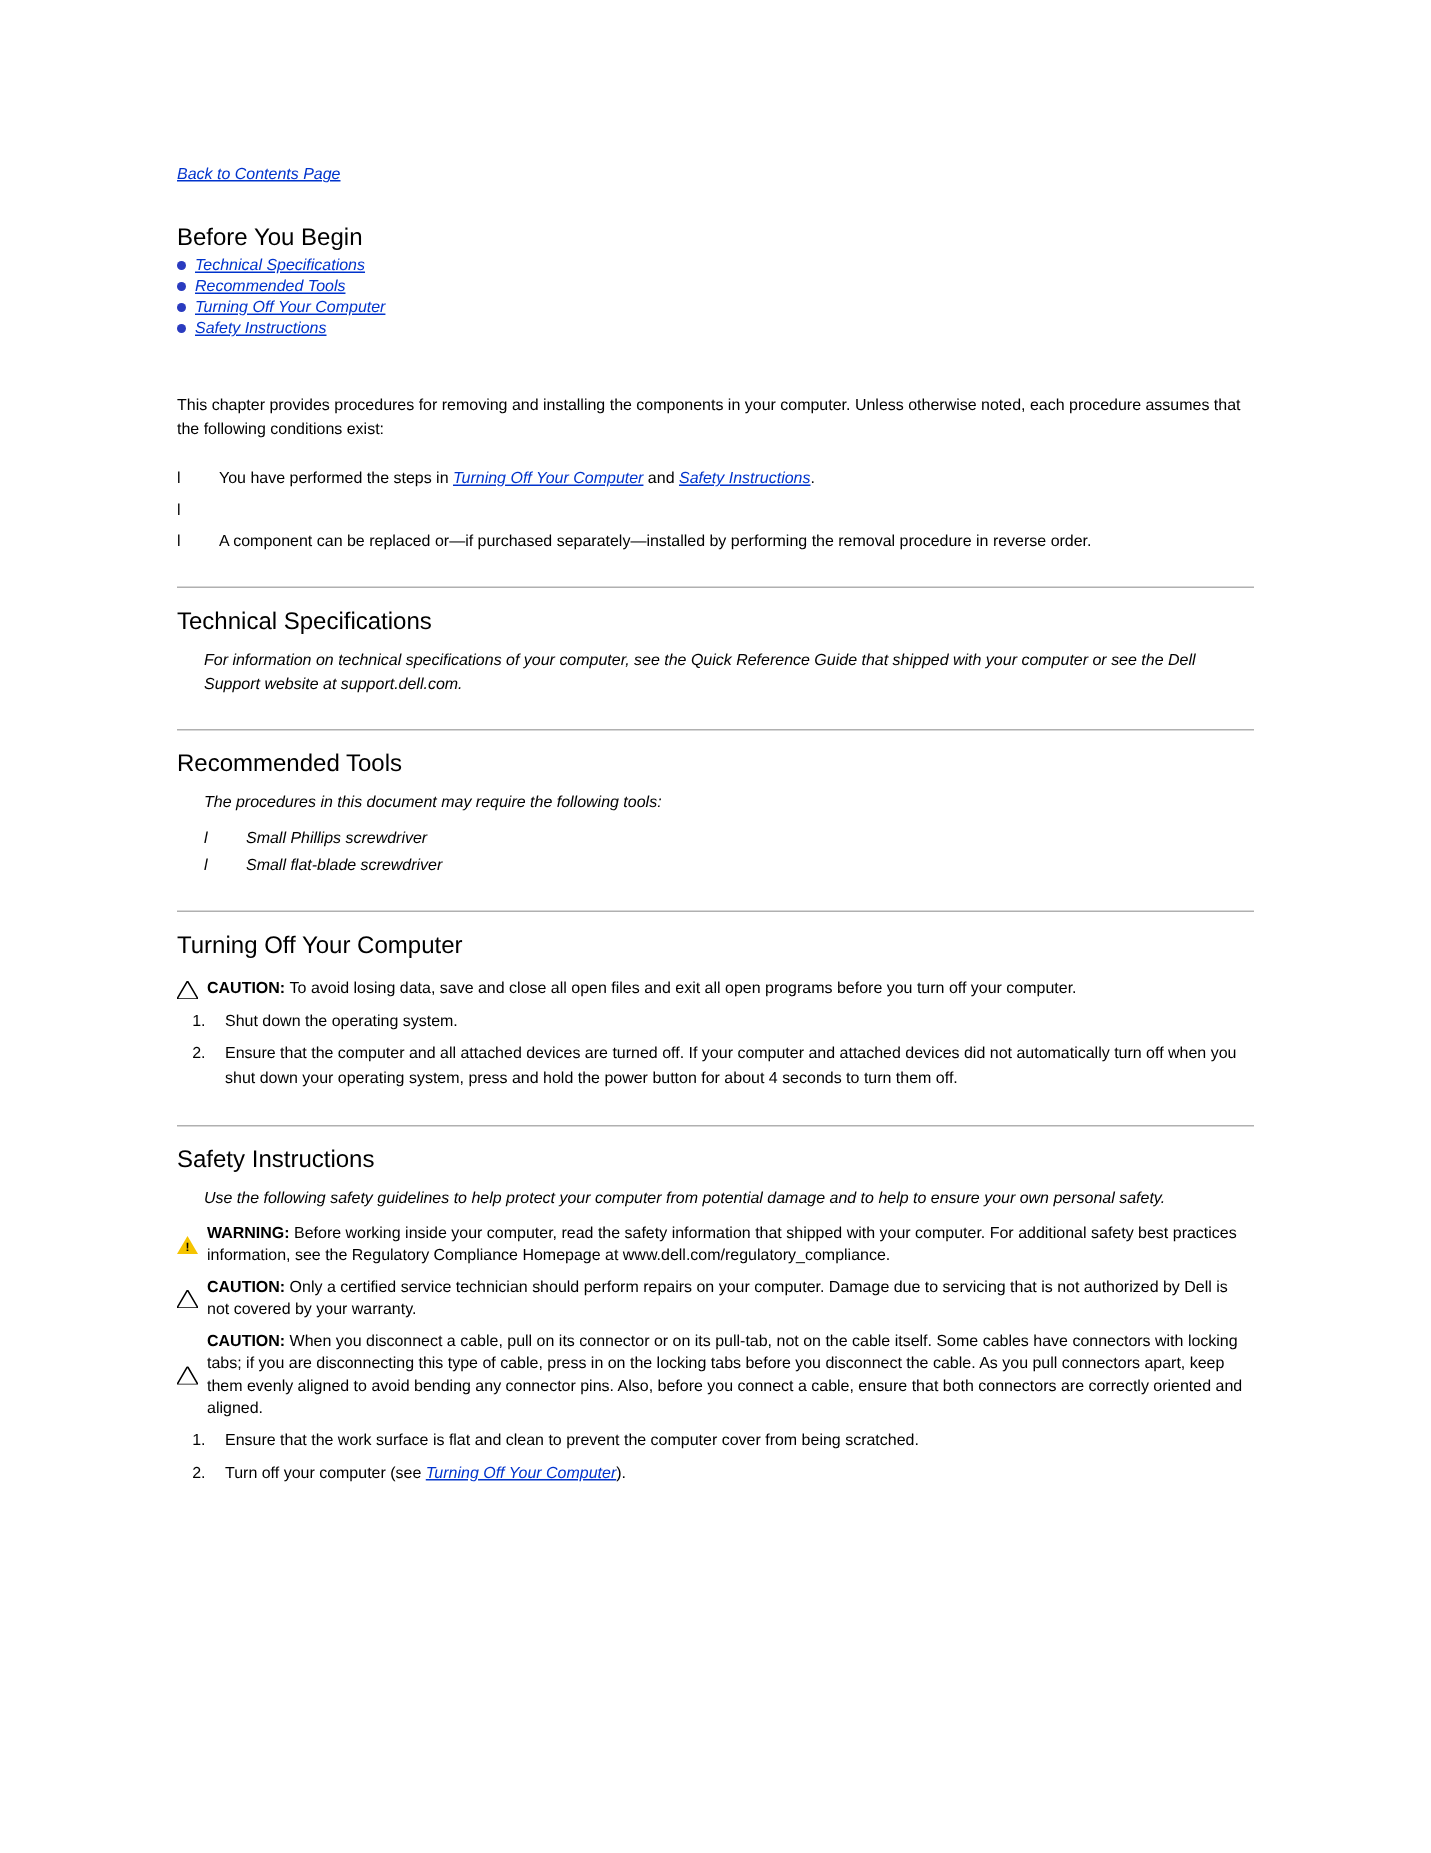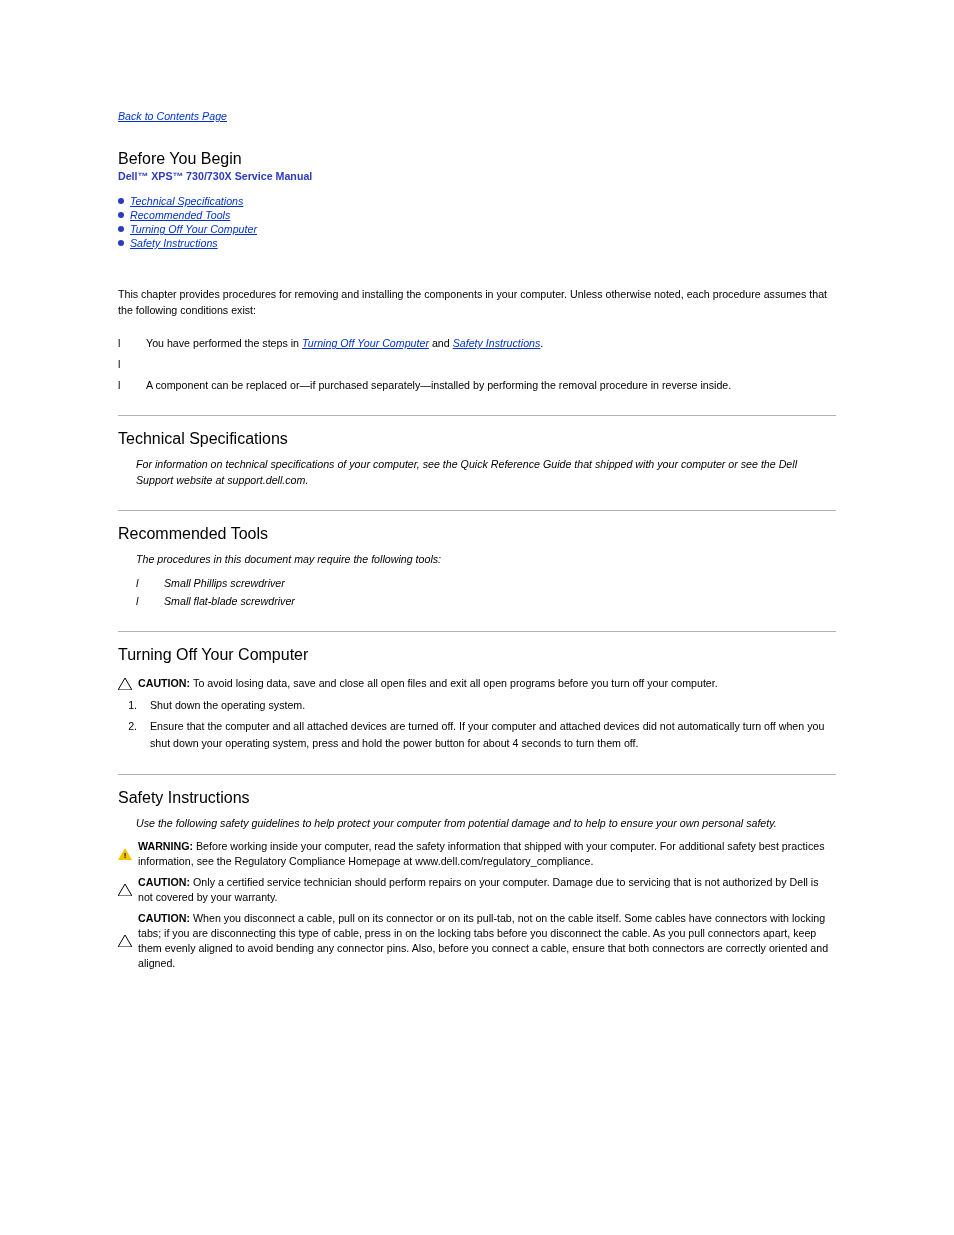--- a/index.html
+++ b/index.html
@@ -136,21 +136,20 @@
   .proc-index { margin-top: 8px; }
 </style>
 </head>
 <body>
 
 <div class="page">
 
   <a class="link back-link">Back to Contents Page</a>
 
   <h1 class="doc-heading">Before You Begin</h1>
-  <div class="doc-subtitle">Dell™ XPS™ 730/730X Service Manual</div>
 
   <ul class="toc">
     <li>
       <span class="bullet"></span>
       <a class="link">Technical Specifications</a>
     </li>
     <li>
       <span class="bullet"></span>
       <a class="link">Recommended Tools</a>
     </li>
@@ -173,21 +172,21 @@
           <span style="min-width:10px;">l</span>
           <span>
             <span>You have performed the steps in </span><a class="link">Turning Off Your Computer</a><span> and </span><a class="link">Safety Instructions</a><span>.</span>
           </span>
         </div>
         <div style="display:flex;gap:18px;align-items:flex-start;margin-bottom:6px;">
           <span style="min-width:10px;">l</span>
         </div>
         <div style="display:flex;gap:18px;align-items:flex-start;">
           <span style="min-width:10px;">l</span>
-          <span>A component can be replaced or—if purchased separately—installed by performing the removal procedure in reverse inside.</span>
+          <span>A component can be replaced or—if purchased separately—installed by performing the removal procedure in reverse order.</span>
         </div>
       </div>
     </div>
   </div>
 
   <hr class="sep">
 
   <h2 class="section-title">Technical Specifications</h2>
   <p class="section-body">For information on technical specifications of your computer, see the Quick Reference Guide that shipped with your computer or see the Dell Support website at support.dell.com.</p>
 
@@ -254,14 +253,22 @@
       <svg viewBox="0 0 14 12" width="14" height="12">
           <polygon points="7,0 14,12 0,12" fill="none" stroke="#000" stroke-width="1"></polygon>
         </svg>
     </span>
     <span class="alert-text">
       <strong>CAUTION: </strong><span>When you disconnect a cable, pull on its connector or on its pull-tab, not on the cable itself. Some cables have connectors with locking tabs; if you are disconnecting this type of cable, press in on the locking tabs before you disconnect the cable. As you pull connectors apart, keep them evenly aligned to avoid bending any connector pins. Also, before you connect a cable, ensure that both connectors are correctly oriented and aligned.</span>
     </span>
   </div>
 
 
+  <ol class="steps">
+    <li>
+      <span>Ensure that the work surface is flat and clean to prevent the computer cover from being scratched.</span>
+    </li>
+    <li>
+      <span>Turn off your computer (see </span><a class="link">Turning Off Your Computer</a><span>).</span>
+    </li>
+  </ol>
 
 </div>
 
 </body></html>

